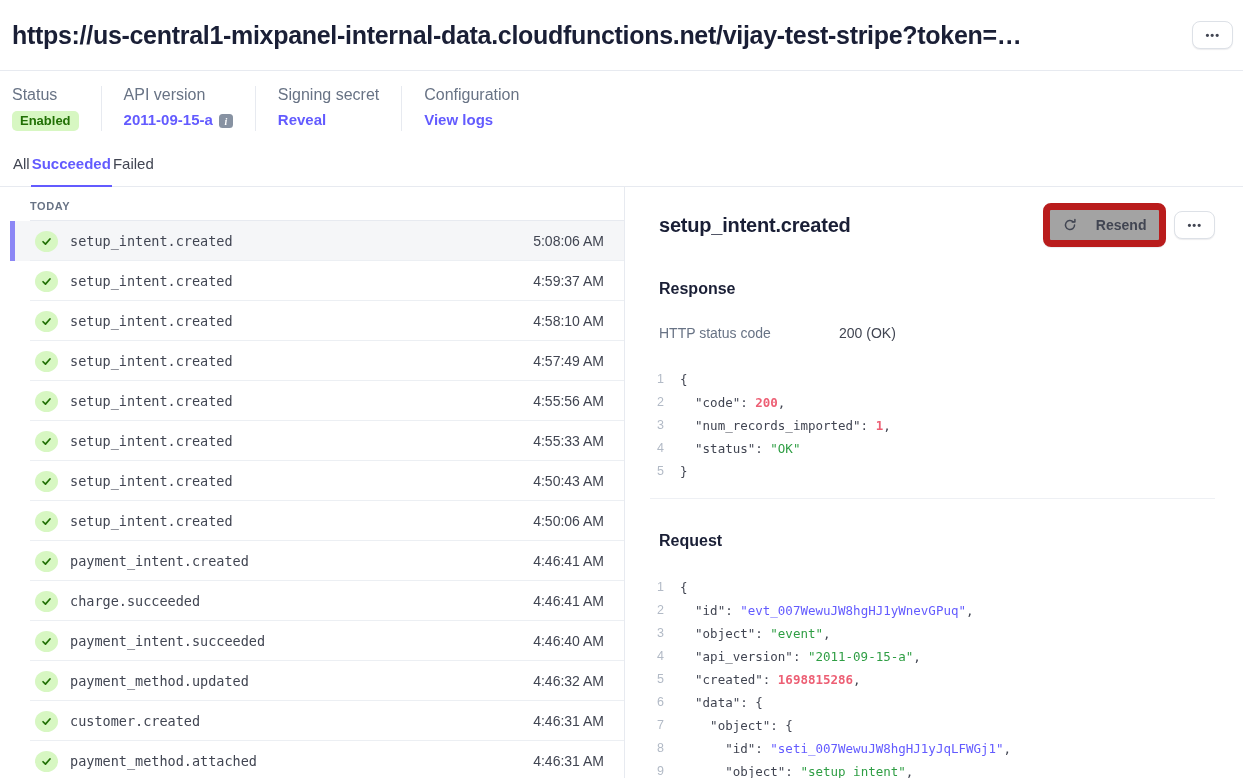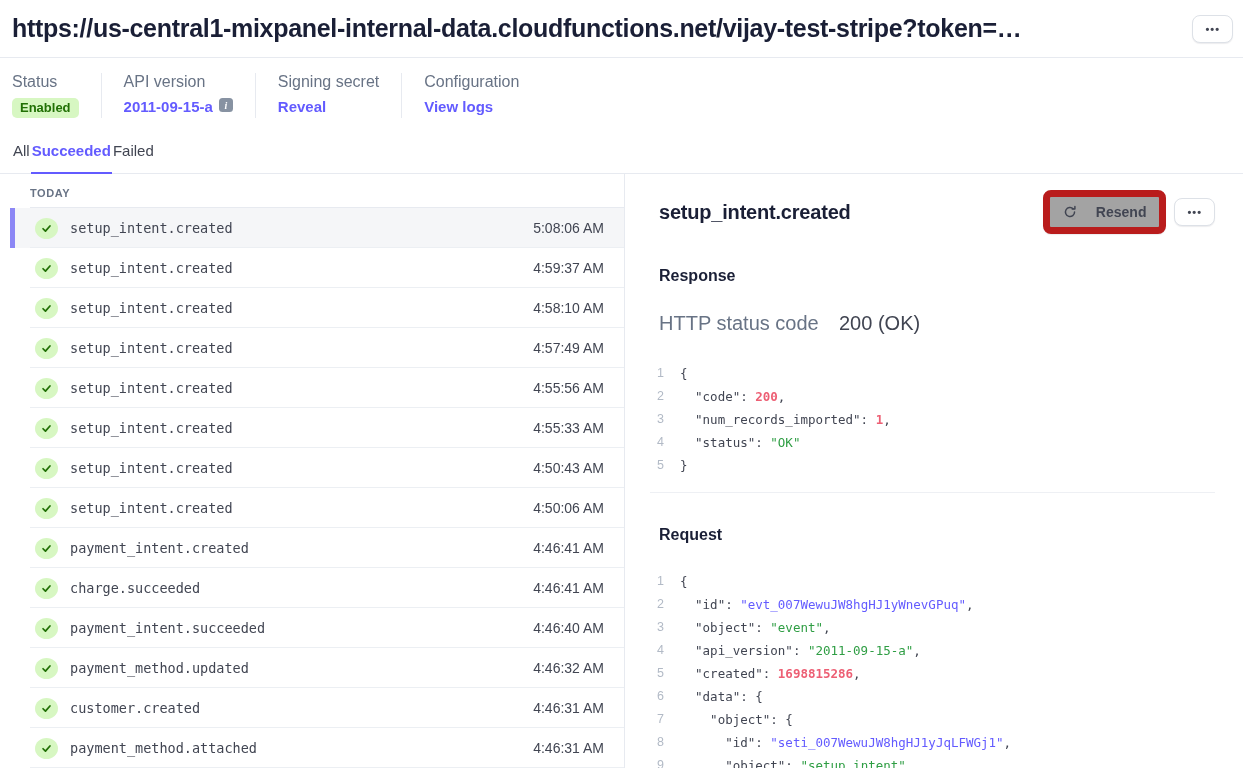--- a/index.html
+++ b/index.html
@@ -14,33 +14,33 @@
     --num:#ed5f74;
     --str:#2f9e44;
     --id:#635bff;
     --success-bg:#d7f7c2;
     --success-fg:#217005;
     --selected-bar:#8c87f5;
   }
 
   
   .hdr { display:flex; align-items:center; justify-content:space-between;
-    padding:8px 10px 8px 12px; border-bottom:1px solid var(--line); height:58px; }
+    padding:8px 10px 8px 12px; border-bottom:1px solid var(--line); height:71px; }
   .hdr-url { font-size:25px; font-weight:700; color:var(--ink); letter-spacing:-0.3px;
     white-space:nowrap; overflow:hidden; }
   .icon-btn { background:#fff; border:1px solid #dde1e7; border-radius:8px;
     box-shadow:0 1px 1px rgba(26,31,54,.08); padding:6px 12px; cursor:pointer;
     font-size:11px; font-weight:700; color:#414552; letter-spacing:1px; line-height:14px; }
 
   
   .statusbar { display:flex; align-items:stretch; padding:15px 12px 22px 12px; }
   .sb-group { padding-right:22px; }
   .sb-group + .sb-group { border-left:1px solid var(--line); padding-left:22px; }
   .sb-label { font-size:16px; color:var(--muted); }
-  .sb-value { margin-top:7px; font-size:14px; display:flex; align-items:flex-start; gap:6px; }
+  .sb-value { margin-top:7px; font-size:14px; display:flex; align-items:flex-end; gap:6px; }
   .badge { display:inline-block; font-size:13px; font-weight:600; padding:2px 8px 3px; border-radius:5px; }
   .badge.green { background:var(--success-bg); color:var(--success-fg); }
   .badge.gray { background:#e6e9ee; color:#4f566b; }
   .sb-link { color:var(--accent); font-weight:600; text-decoration:none; font-size:15px; cursor:pointer; }
   .info-icon { width:14px; height:14px; background:#8792a2; border-radius:3.5px; color:#fff;
     font-size:10px; font-weight:700; display:inline-flex; align-items:center; justify-content:center;
     font-family:"Liberation Serif", serif; font-style:italic; }
 
   
   .tabs { display:flex; padding:0 12px; border-bottom:1px solid var(--line); }
@@ -68,21 +68,21 @@
 
   
   .detail-hdr { display:flex; align-items:center; justify-content:space-between; padding-top:16px; }
   .detail-title { font-size:20px; font-weight:700; color:var(--ink); letter-spacing:-.2px; }
   .btn-group { display:flex; gap:8px; align-items:center; }
   .btn { display:inline-flex; align-items:center; gap:19px; background:#a3a3a3; border:7px solid #b91c1c;
     border-radius:8px; box-shadow:0 1px 1px rgba(26,31,54,.08); padding:7px 13px;
     font-size:14px; font-weight:600; color:#414552; cursor:pointer; font-family:inherit; }
   .btn svg { display:block; }
   .section-hdr { margin-top:33px; font-size:16px; font-weight:700; color:var(--ink); }
-  .kv-row { margin-top:27px; display:flex; font-size:20px; }
+  .kv-row { margin-top:27px; display:flex; font-size:14px; }
   .kv-label { width:180px; color:var(--muted); }
   .kv-value { color:#414552; }
 
   .code { margin:27px 0 0 -9px; font-family:"DejaVu Sans Mono", monospace; font-size:12.5px; }
   .code-line { display:flex; line-height:23px; }
   .ln { width:14px; text-align:right; color:#b2bac6; flex:0 0 auto;
     font-family:"Liberation Sans", sans-serif; font-size:12.5px; }
   .code-text { margin-left:16px; white-space:pre; color:#414552; }
   .tok-plain { color:#414552; }
   .tok-num { color:var(--num);font-weight:bold; }

